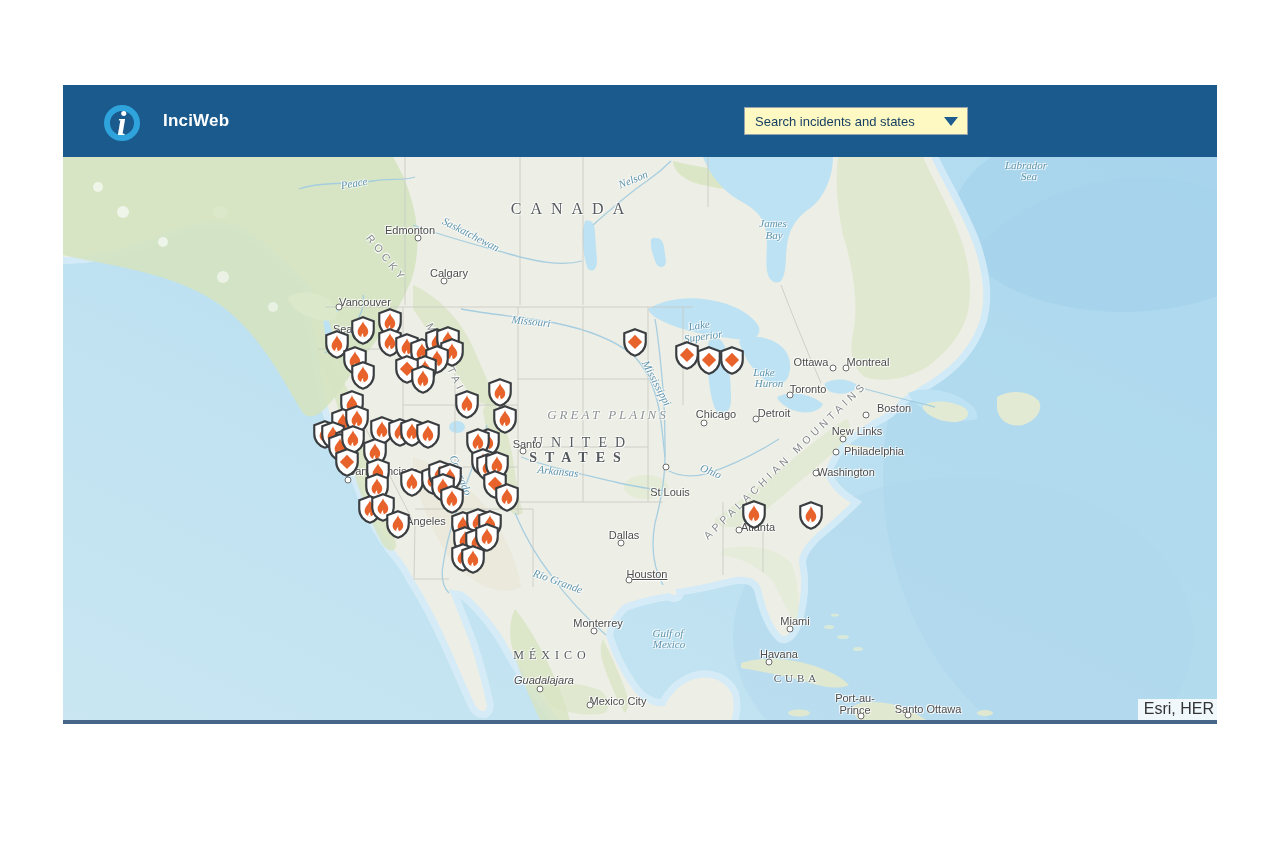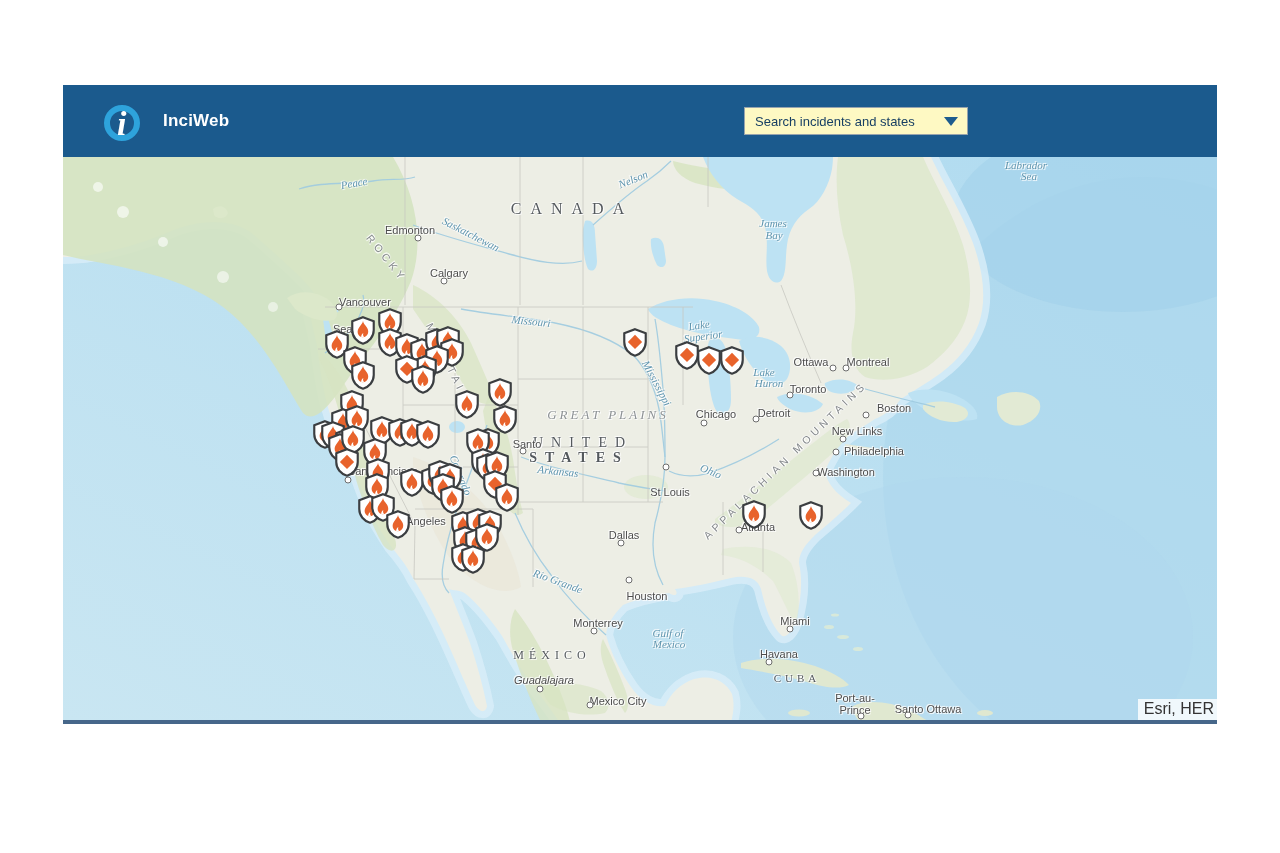--- a/index.html
+++ b/index.html
@@ -220,21 +220,21 @@
         <span class="lbl city" style="left: 794px; top: 274px; transform: translate(-50%, -50%);">New Links</span>
         <span class="citydot" style="left: 780px; top: 282px;"></span>
         <span class="lbl city" style="left: 805px; top: 294px; transform: translate(-50%, -50%); margin-left: 6px;">Philadelphia</span>
         <span class="citydot" style="left: 773px; top: 295px;"></span>
         <span class="lbl city" style="left: 783px; top: 315px; transform: translate(-50%, -50%);">Washington</span>
         <span class="citydot" style="left: 753px; top: 316px;"></span>
         <span class="lbl city" style="left: 695px; top: 370px; transform: translate(-50%, -50%);">Atlanta</span>
         <span class="citydot" style="left: 676px; top: 373px;"></span>
         <span class="lbl city" style="left: 561px; top: 378px; transform: translate(-50%, -50%);">Dallas</span>
         <span class="citydot" style="left: 558px; top: 386px;"></span>
-        <span class="lbl city" style="left: 584px; top: 439px; transform: translate(-50%, -50%);">Houston</span>
+        <span class="lbl city" style="left: 584px; top: 417px; transform: translate(-50%, -50%); text-decoration: underline;">Houston</span>
         <span class="citydot" style="left: 566px; top: 423px;"></span>
         <span class="lbl city" style="left: 535px; top: 466px; transform: translate(-50%, -50%);">Monterrey</span>
         <span class="citydot" style="left: 531px; top: 474px;"></span>
         <span class="lbl city" style="left: 481px; top: 523px; transform: translate(-50%, -50%); font-style: italic;">Guadalajara</span>
         <span class="citydot" style="left: 477px; top: 532px;"></span>
         <span class="lbl city" style="left: 555px; top: 544px; transform: translate(-50%, -50%);">Mexico City</span>
         <span class="citydot" style="left: 527px; top: 548px;"></span>
         <span class="lbl city" style="left: 732px; top: 464px; transform: translate(-50%, -50%);">Miami</span>
         <span class="citydot" style="left: 727px; top: 472px;"></span>
         <span class="lbl city" style="left: 716px; top: 497px; transform: translate(-50%, -50%);">Havana</span>

